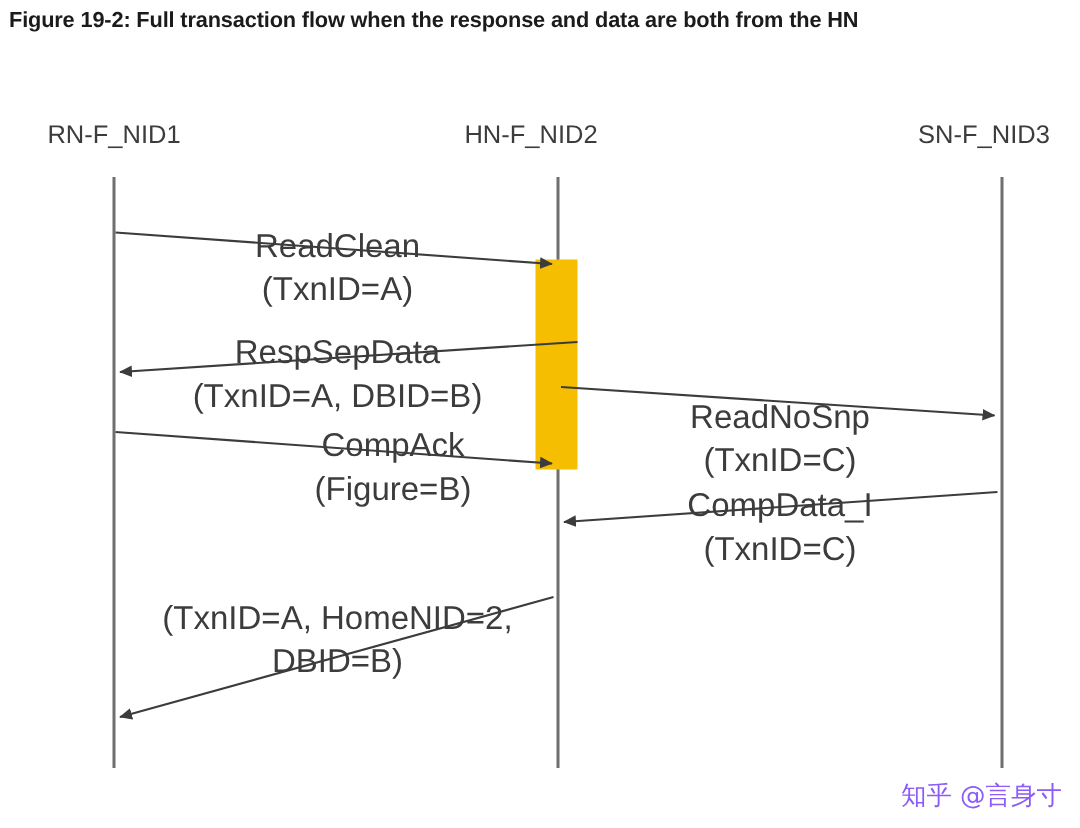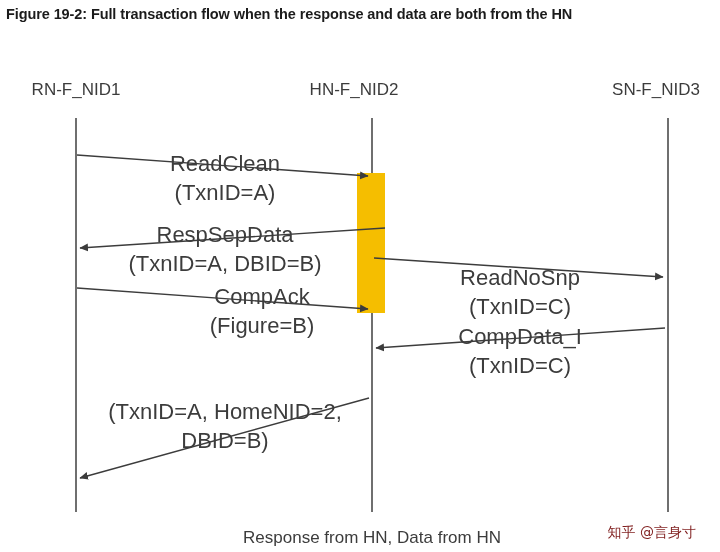--- a/index.html
+++ b/index.html
@@ -58,23 +58,23 @@
   .caption{
     position:absolute;
     font-size:17px;
     color:#3c3c3c;
     white-space:nowrap;
     transform:translateX(-50%);
   }
 
   .watermark{
     position:absolute;
-    right:24px; bottom:10px;
-    font-size:14px;
-    color:#7f1d1d;
+    right:12px; bottom:10px;
+    font-size:17px;
+    color:#8b5cf6;
     white-space:nowrap;
     font-family:"DejaVu Sans", sans-serif;
   }
 
   svg.arrows{position:absolute;left:0;top:0;width:720px;height:552px;overflow:visible;}
 </style>
 </head>
 <body>
 
 <div id="figure-root">
@@ -137,17 +137,16 @@
   <div class="msg-label" style="left:520px; top:323px;">
     <div>CompData_I</div>
     <div>(TxnID=C)</div>
   </div>
 
   <div class="msg-label" style="left:225px; top:398px;">
     <div>(TxnID=A, HomeNID=2,</div>
     <div>DBID=B)</div>
   </div>
 
-  <div class="caption" style="left:372px; top:528px;">Response from HN, Data from HN</div>
 
   <div class="watermark">知乎 @言身寸</div>
 
 </div>
 
 </body></html>

